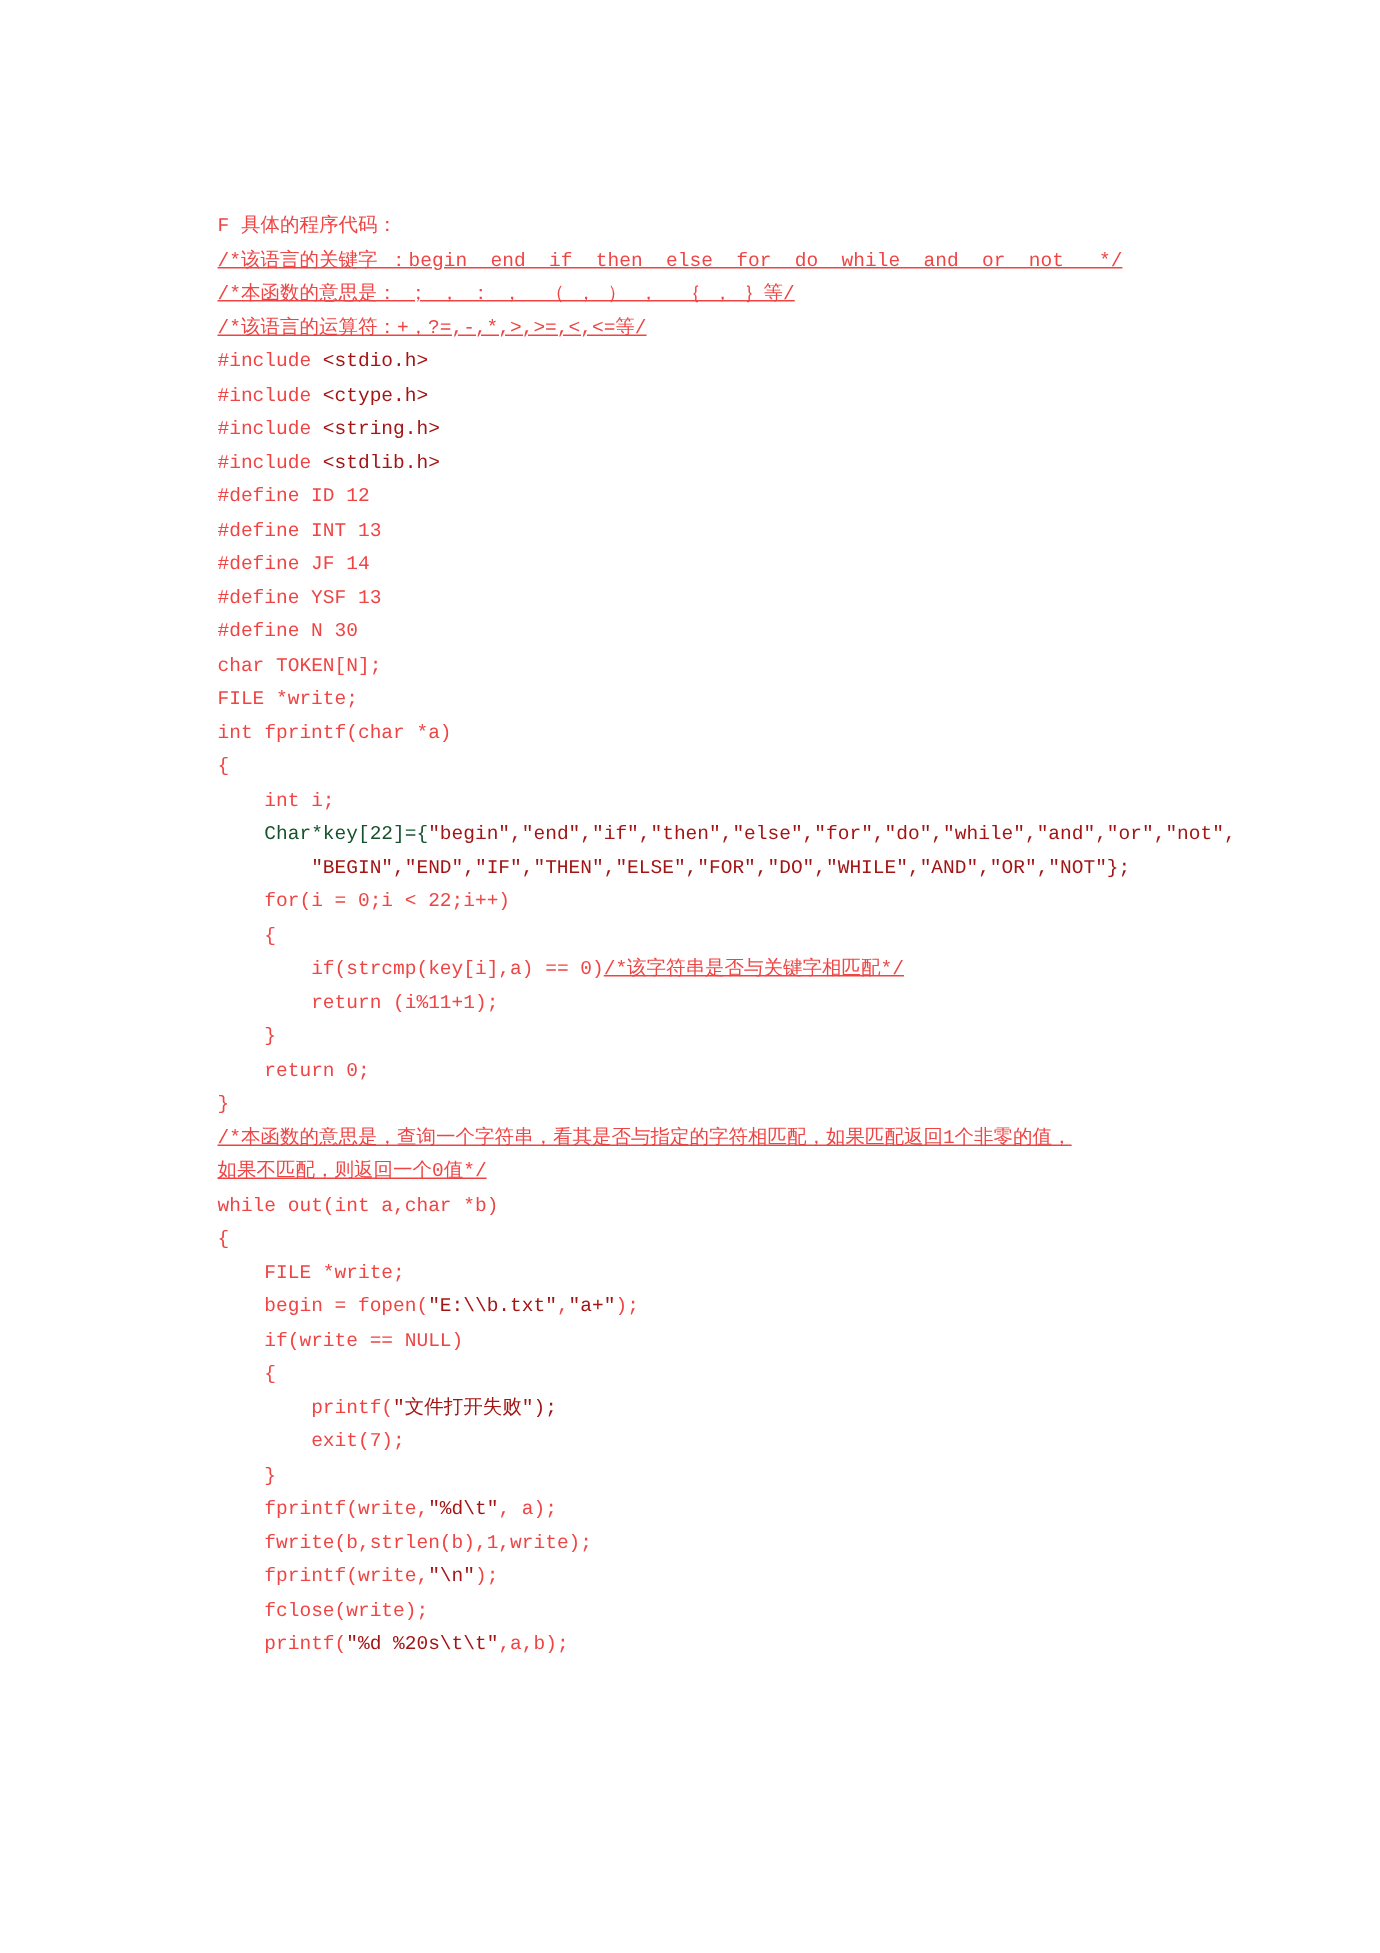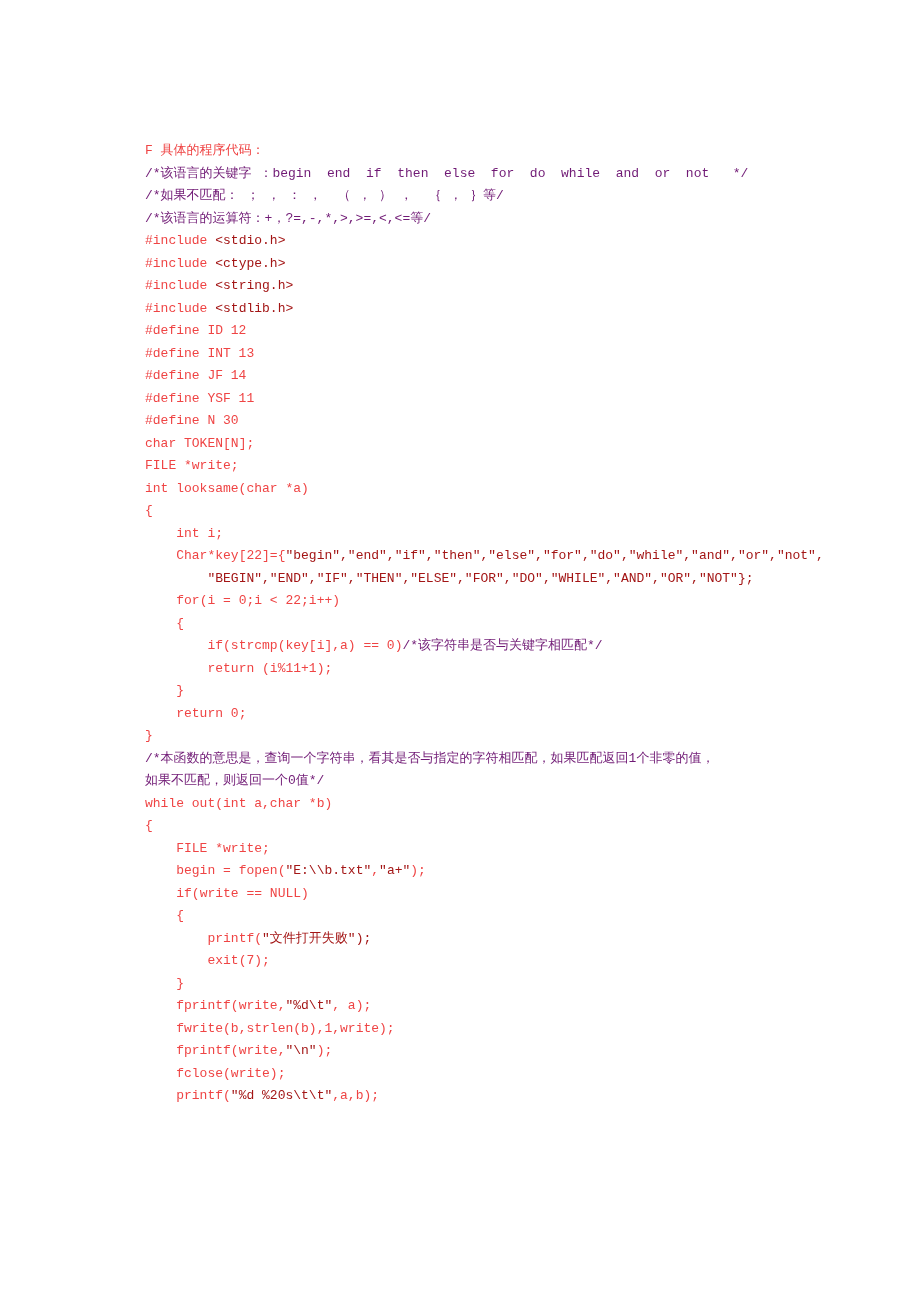--- a/index.html
+++ b/index.html
@@ -11,43 +11,43 @@
   .page {
     padding: 140px 145px 60px 145px;
     font-family: "SimSun", "Courier New", monospace;
     font-size: 13px;
     line-height: 22.5px;
     color: #000000;
     white-space: pre;
   }
   .black { color: #ef4444; }
   .blue  { color: #ef4444; }
-  .green { color: #701a75; }
-  .teal  { color: #ef4444; }
+  .green { color: #ef4444; text-decoration: underline; }
+  .teal  { color: #14532d; }
   .red   { color: #a31515; font-family: Liberation Mono, monospace; }
 </style>
 </head>
 <body>
 
 <div class="page"><span class="black">F 具体的程序代码：</span>
 <span class="green">/*该语言的关键字 ：begin  end  if  then  else  for  do  while  and  or  not   */</span>
-<span class="green">/*如果不匹配： ； ， ： ，  （ ， ） ，  ｛ ， ｝等/</span>
+<span class="green">/*本函数的意思是： ； ， ： ，  （ ， ） ，  ｛ ， ｝等/</span>
 <span class="green">/*该语言的运算符：+，?=,-,*,&gt;,&gt;=,&lt;,&lt;=等/</span>
 <span class="blue">#include</span><span class="red"> &lt;stdio.h&gt;</span>
 <span class="blue">#include</span><span class="red"> &lt;ctype.h&gt;</span>
 <span class="blue">#include</span><span class="red"> &lt;string.h&gt;</span>
 <span class="blue">#include</span><span class="red"> &lt;stdlib.h&gt;</span>
 <span class="blue">#define</span><span class="black"> ID 12</span>
 <span class="blue">#define</span><span class="black"> INT 13</span>
 <span class="blue">#define</span><span class="black"> JF 14</span>
-<span class="blue">#define</span><span class="black"> YSF 11</span>
+<span class="blue">#define</span><span class="black"> YSF 13</span>
 <span class="blue">#define</span><span class="black"> N 30</span>
 <span class="blue">char</span><span class="black"> TOKEN[N];</span>
 <span class="black">FILE *write;</span>
-<span class="blue">int</span><span class="black"> looksame(</span><span class="blue">char</span><span class="black"> *a)</span>
+<span class="blue">int</span><span class="black"> fprintf(</span><span class="blue">char</span><span class="black"> *a)</span>
 <span class="black">{</span>
 <span>    </span><span class="blue">int</span><span class="black"> i;</span>
 <span>    </span><span class="teal">Char*key[22]={</span><span class="red">"begin","end","if","then","else","for","do","while","and","or","not",</span>
 <span>        </span><span class="red">"BEGIN","END","IF","THEN","ELSE","FOR","DO","WHILE","AND","OR","NOT"};</span>
 <span>    </span><span class="blue">for</span><span class="black">(i = 0;i &lt; 22;i++)</span>
 <span>    </span><span class="black">{</span>
 <span>        </span><span class="blue">if</span><span class="black">(strcmp(key[i],a) == 0)</span><span class="green">/*该字符串是否与关键字相匹配*/</span>
 <span>        </span><span class="blue">return</span><span class="black"> (i%11+1);</span>
 <span>    </span><span class="black">}</span>
 <span>    </span><span class="blue">return</span><span class="black"> 0;</span>

